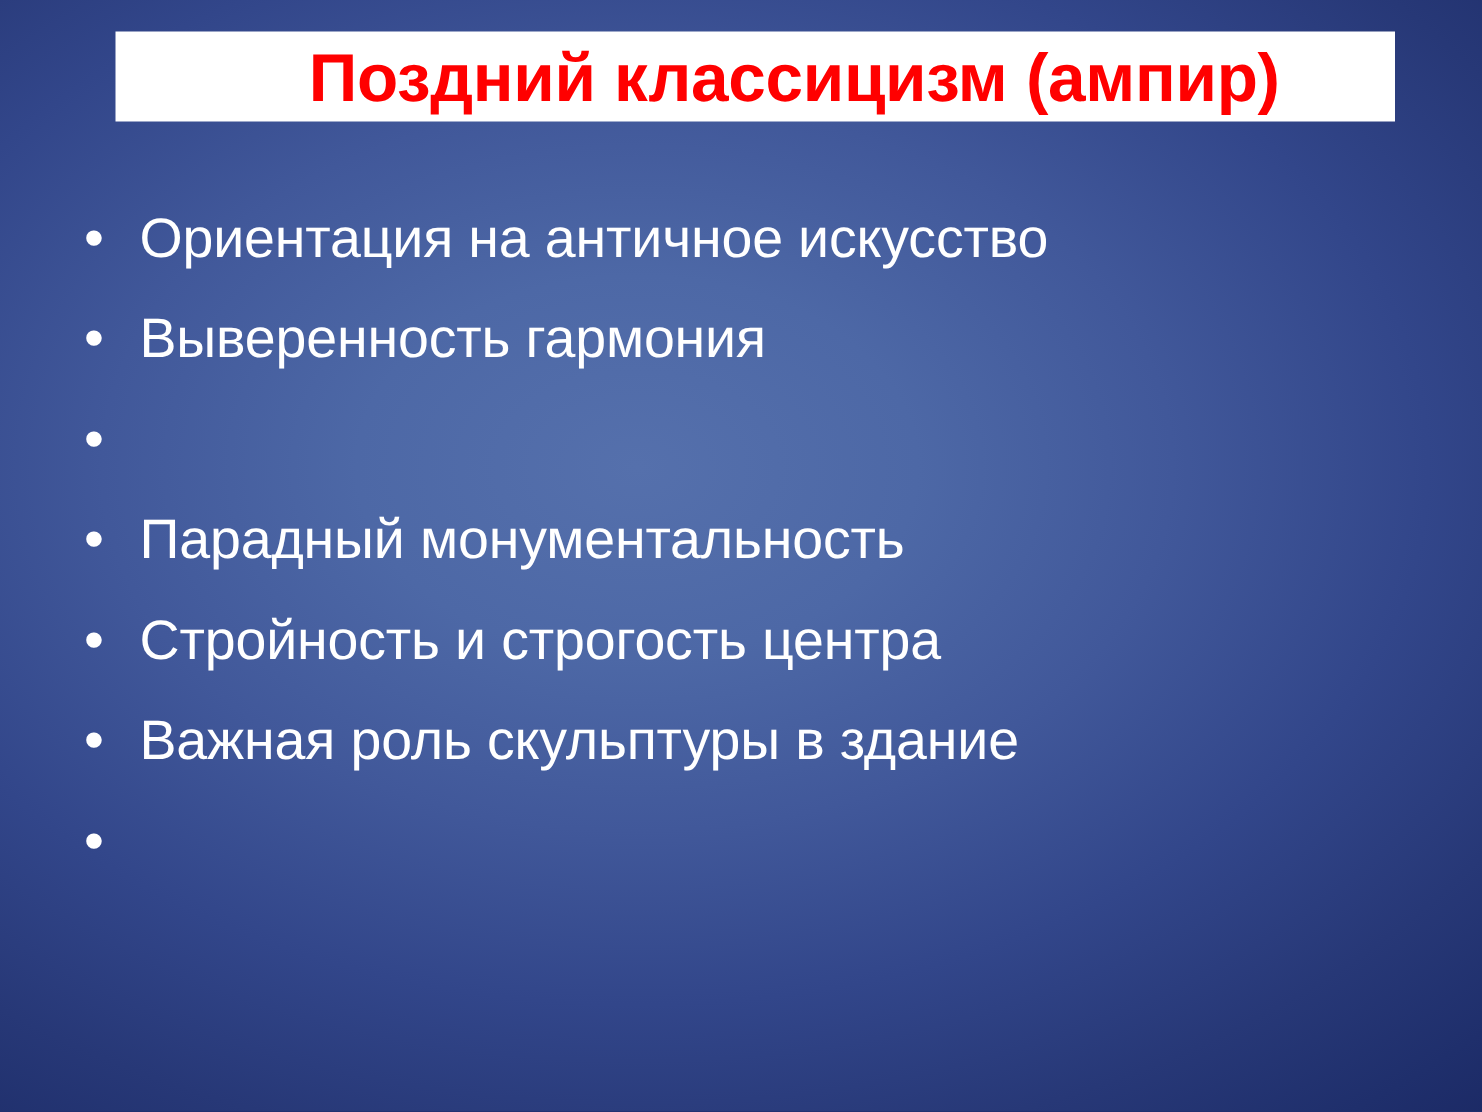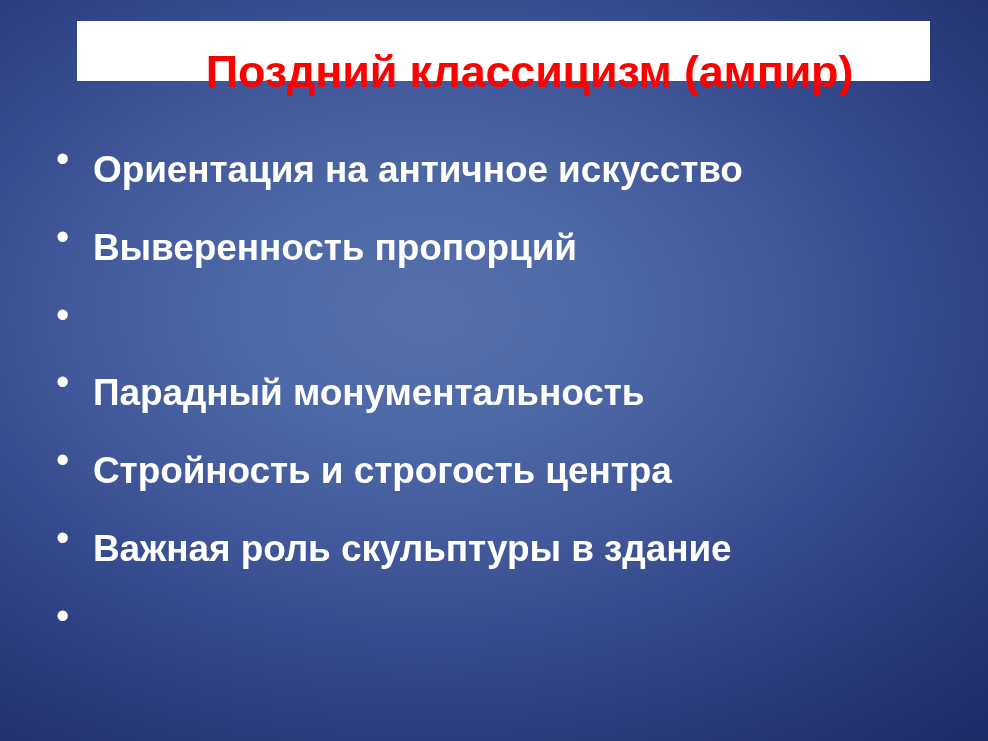--- a/index.html
+++ b/index.html
@@ -43,21 +43,20 @@
     display: flex;
     align-items: center;
     justify-content: center;
     color: #ff0000;
     font-family: "Liberation Sans", sans-serif;
     font-weight: bold;
     font-size: 45px;
     line-height: 1.02;
     letter-spacing: -0.2px;
     white-space: nowrap;
-    margin-top: 20px;
   }
 
   
   .bullets {
     position: absolute;
     left: 52px;
     top: 133px;
     width: 900px;
   }
   .bullet-row {
@@ -73,25 +72,24 @@
     line-height: 52px;
     text-align: left;
     padding-left: 4px;
     box-sizing: border-box;
     font-family: "Liberation Sans", sans-serif;
   }
   .bullet-text {
     flex: 1 1 auto;
     color: #ffffff;
     font-family: "Liberation Sans", sans-serif;
-    font-weight: bold;
+    font-weight: normal;
     font-size: 37px;
     line-height: 52px;
     letter-spacing: -0.1px;
-    margin-top: 11px;
   }
   .bullet-row.wrap .bullet-text {
     max-width: 700px;
   }
 </style>
 </head>
 <body>
 
 <div class="slide">
 
@@ -100,21 +98,21 @@
 
   <div class="bullets">
 
     <div class="bullet-row">
       <span class="bullet-marker">•</span>
       <span class="bullet-text">Ориентация на античное искусство</span>
     </div>
 
     <div class="bullet-row">
       <span class="bullet-marker">•</span>
-      <span class="bullet-text">Выверенность пропорций</span>
+      <span class="bullet-text">Выверенность гармония</span>
     </div>
 
     <div class="bullet-row wrap">
       <span class="bullet-marker">•</span>
     </div>
 
     <div class="bullet-row">
       <span class="bullet-marker">•</span>
       <span class="bullet-text">Парадный монументальность</span>
     </div>

